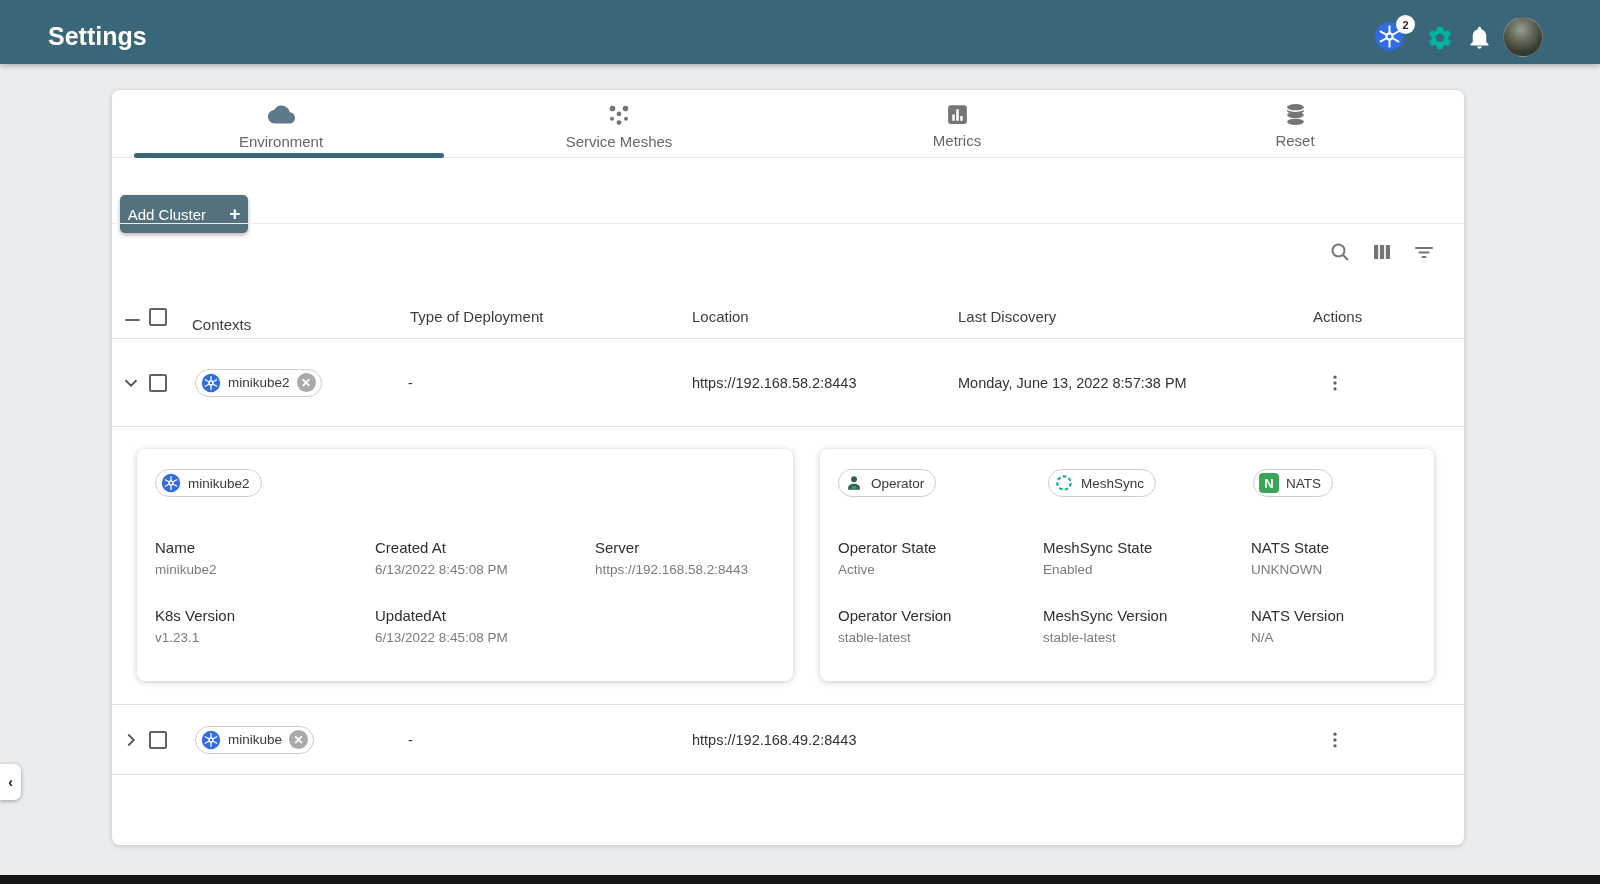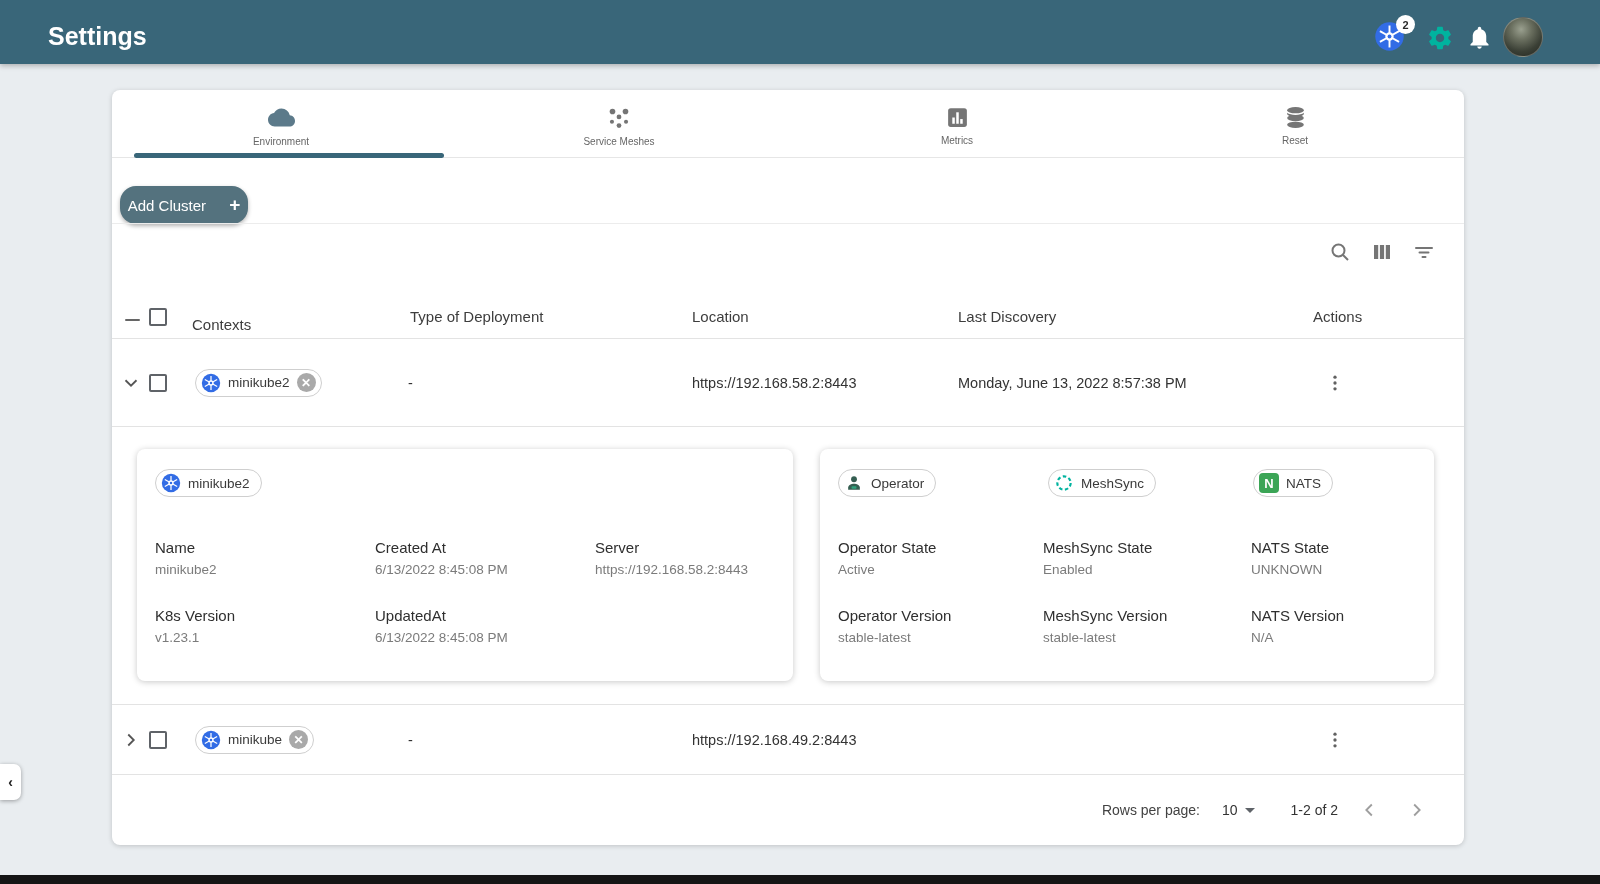--- a/index.html
+++ b/index.html
@@ -22,27 +22,27 @@
 
   
   .card { position:absolute; left:112px; top:90px; width:1352px; height:755px; background:#fff;
           border-radius:8px; box-shadow:0 1px 5px rgba(0,0,0,.18); }
 
   
   .tabs { position:absolute; top:0; left:0; width:100%; height:68px; display:flex;
           border-bottom:1px solid #e6e6e6; }
   .tab { flex:1; display:flex; flex-direction:column; align-items:center; justify-content:center;
          gap:5px; cursor:pointer; padding-top:4px; }
-  .tab .tab-label { font-size:10px; color:#666; }
+  .tab .tab-label { font-size:15px; color:#666; }
   .tab-indicator { position:absolute; left:22px; top:63px; width:310px; height:5px;
                    background:#396679; border-radius:3px; }
 
   
-  .add-cluster { position:absolute; left:8px; top:96px; width:128px; height:38px; background:#54727E;
-                 border:none; border-radius:16px; color:#fff; font-size:15px; font-family:inherit;
+  .add-cluster { position:absolute; left:8px; top:105px; width:128px; height:38px; background:#54727E;
+                 border:none; border-radius:5px; color:#fff; font-size:15px; font-family:inherit;
                  display:flex; align-items:center; justify-content:center; gap:23px; cursor:pointer;
                  box-shadow:0 2px 4px rgba(0,0,0,.3); }
   .add-cluster .plus { font-size:19px; font-weight:bold; margin-top:-1px; }
   .hdiv { position:absolute; left:0; width:100%; height:1px; background:#ececec; }
 
   
   .tbl-toolbar { position:absolute; top:148px; right:26px; display:flex; gap:14px; }
   .tool-btn { width:28px; height:28px; display:flex; align-items:center; justify-content:center; cursor:pointer; }
 
   
@@ -406,38 +406,20 @@
       <div class="cell" style="left:846px;"></div>
       <div class="cell kebab" style="left:1210px;">
         <svg width="20" height="20" viewBox="0 0 24 24" fill="#616161">
           <circle cx="12" cy="5" r="2"></circle>
             <circle cx="12" cy="12" r="2"></circle>
             <circle cx="12" cy="19" r="2"></circle>
         </svg>
       </div>
     </div>
 
-    <div class="tfooter">
-      <span class="rpp-label">Rows per page:</span>
-      <span class="rpp-select">
-        <span class="rpp-val">10</span>
-        <span class="caret-down"></span>
-      </span>
-      <span class="range">1-2 of 2</span>
-      <span class="page-btn">
-        <svg width="22" height="22" viewBox="0 0 24 24" fill="none" stroke="#9e9e9e" stroke-width="2">
-            <polyline points="14,6 8,12 14,18"></polyline>
-          </svg>
-      </span>
-      <span class="page-btn">
-        <svg width="22" height="22" viewBox="0 0 24 24" fill="none" stroke="#9e9e9e" stroke-width="2">
-            <polyline points="10,6 16,12 10,18"></polyline>
-          </svg>
-      </span>
-    </div>
   </div>
 
   <div class="edge-toggle">
     <span>‹</span>
   </div>
 
   <div class="bottom-strip"></div>
 </div>
 
 </body></html>

